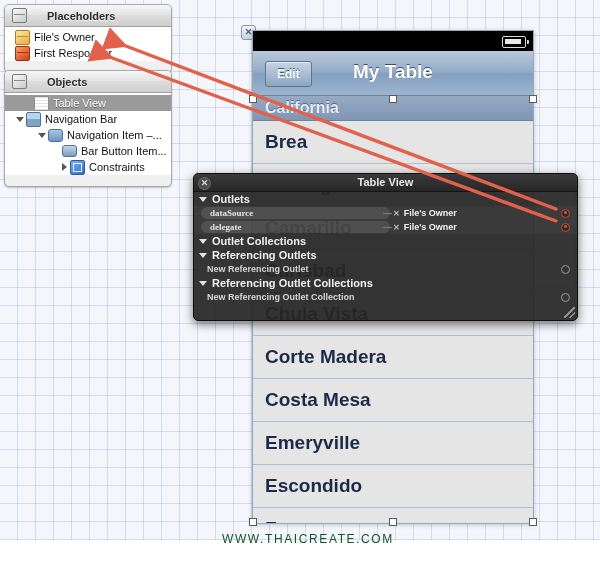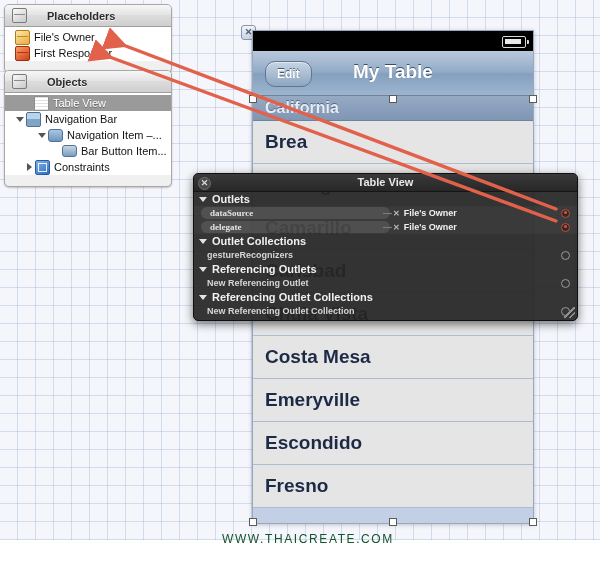--- a/index.html
+++ b/index.html
@@ -164,21 +164,21 @@
     background:linear-gradient(to bottom,#b8c9dd 0%,#93aac6 48%,#84a0bf 52%,#9db5cf 100%);
     border-bottom:1px solid #5c7189;
   }
   #navbar-title{
     position:absolute;left:0;right:0;top:10px;text-align:center;
     font-size:19px;font-weight:bold;color:#ffffff;
     text-shadow:0 -1px 0 rgba(40,60,85,.85);
   }
   #edit-button{
     position:absolute;left:12px;top:10px;height:24px;padding:0 11px;
-    display:flex;align-items:center;border-radius:10px;
+    display:flex;align-items:center;border-radius:3px;
     background:linear-gradient(to bottom,#c6d4e3,#8ea6c1);
     border:1px solid #5f768f;
     box-shadow:inset 0 1px 0 rgba(255,255,255,.5);
     font-size:12px;font-weight:bold;color:#ffffff;
     text-shadow:0 -1px 0 rgba(40,60,85,.8);
   }
 
   #tableview{
     position:absolute;left:0;top:64px;width:280px;height:428px;
     background:#c3cfe4;overflow:hidden;
@@ -300,20 +300,21 @@
   </div>
 
   <div id="tableview">
     <div class="section-band">California</div>
     <div id="cell-list">
         <div class="cell">Brea</div>
         <div class="cell">Burlingame</div>
         <div class="cell">Camarillo</div>
         <div class="cell">Carlsbad</div>
         <div class="cell">Chula Vista</div>
+        <div class="cell">Corte Madera</div>
         <div class="cell">Costa Mesa</div>
         <div class="cell">Emeryville</div>
         <div class="cell">Escondido</div>
         <div class="cell">Fresno</div>
       </div>
 
   </div>
 </div>
 
 <div class="handle" style="left:249px;top:95px;"></div>
@@ -359,21 +360,21 @@
       <div class="tree-row" style="padding-left: 32px;">
         <span class="disc open"></span>
         <span class="ic ic-navitem"></span>
         <span class="tree-label">Navigation Item –...</span>
       </div>
       <div class="tree-row" style="padding-left: 46px;">
         <span class="disc"></span>
         <span class="ic ic-barbutton"></span>
         <span class="tree-label">Bar Button Item...</span>
       </div>
-      <div class="tree-row" style="padding-left: 19px;">
+      <div class="tree-row" style="padding-left: 19px; margin-left: 35px;">
         <span class="disc closed"></span>
         <span class="ic ic-constraints"></span>
         <span class="tree-label">Constraints</span>
       </div>
     </div>
 </div>
 
 <div id="hud">
   <div id="hud-titlebar">
     <div id="hud-close">
@@ -400,24 +401,20 @@
         <div class="pill-dash"></div>
         <div class="target">
           <span class="xmark">✕</span>
           <span>File's Owner</span>
         </div>
         <div class="socket filled"></div>
       </div>
       <div class="hud-group">
         <span class="hud-tri"></span>
         <span>Outlet Collections</span>
-      </div>
-      <div class="hud-row">
-        <span class="hud-plain-label">gestureRecognizers</span>
-        <div class="socket"></div>
       </div>
       <div class="hud-group">
         <span class="hud-tri"></span>
         <span>Referencing Outlets</span>
       </div>
       <div class="hud-row">
         <span class="hud-plain-label">New Referencing Outlet</span>
         <div class="socket"></div>
       </div>
       <div class="hud-group">

